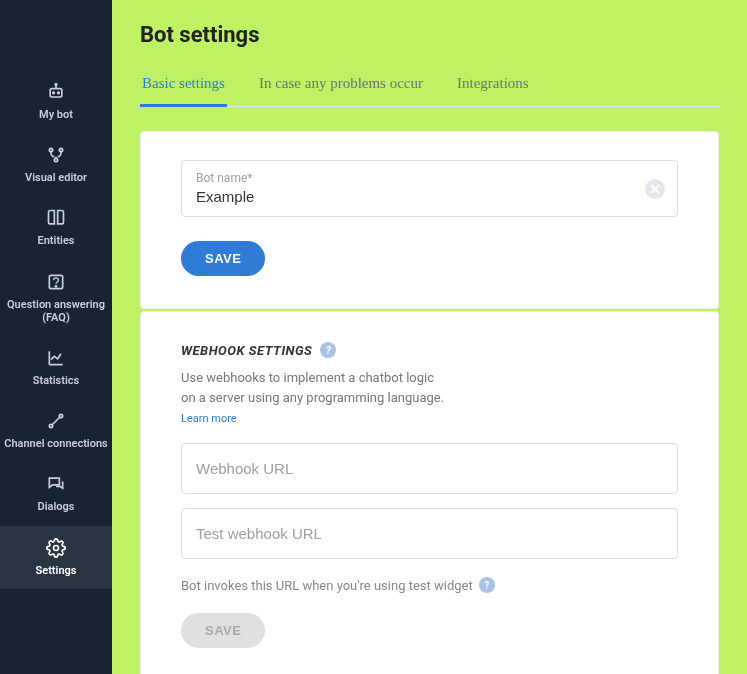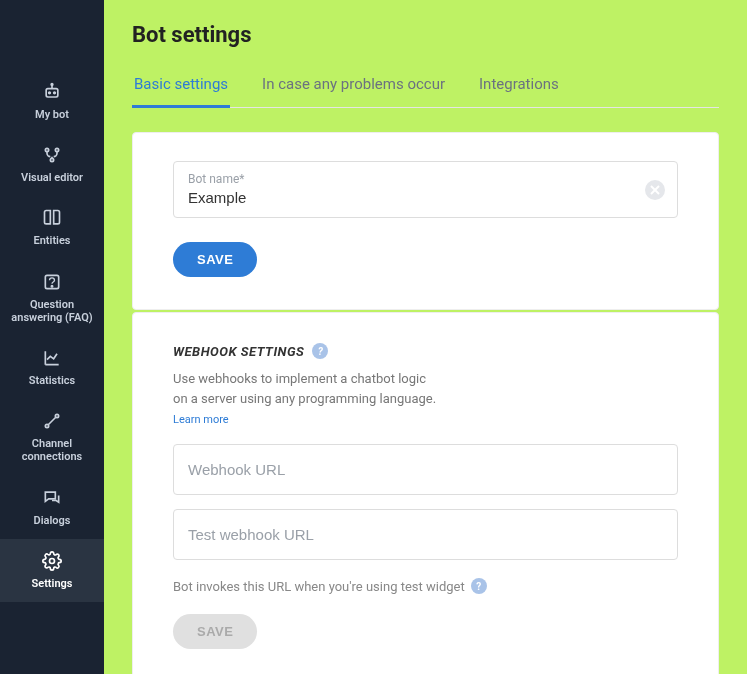--- a/index.html
+++ b/index.html
@@ -6,21 +6,21 @@
     body {
       font-family: -apple-system, BlinkMacSystemFont, "Segoe UI", Roboto, Arial, sans-serif;
       background: #f5f5f5;
       color: #333;
       width: 747px;
       height: 674px;
       overflow: hidden;
       display: flex;
     }
     .sidebar {
-      width: 104px;
+      width: 112px;
       background: #1a2332;
       color: #fff;
       display: flex;
       flex-direction: column;
       padding-top: 70px;
       flex-shrink: 0;
     }
     .sidebar-item {
       display: flex;
       flex-direction: column;
@@ -64,20 +64,21 @@
       border-bottom: 1px solid #e5e5e5;
       margin-bottom: 24px;
     }
     .tab {
       padding: 0 2px 12px 2px;
       font-size: 15px;
       color: #6b7280;
       cursor: pointer;
       border-bottom: 3px solid transparent;
       margin-bottom: -1px;
+      font-family: Liberation Serif, serif;
     }
     .tab.active {
       color: #2e7cd6;
       border-bottom-color: #2e7cd6;
     }
     .card {
       background: #fff;
       border: 1px solid #eee;
       border-radius: 4px;
       padding: 28px 40px 32px 40px;

